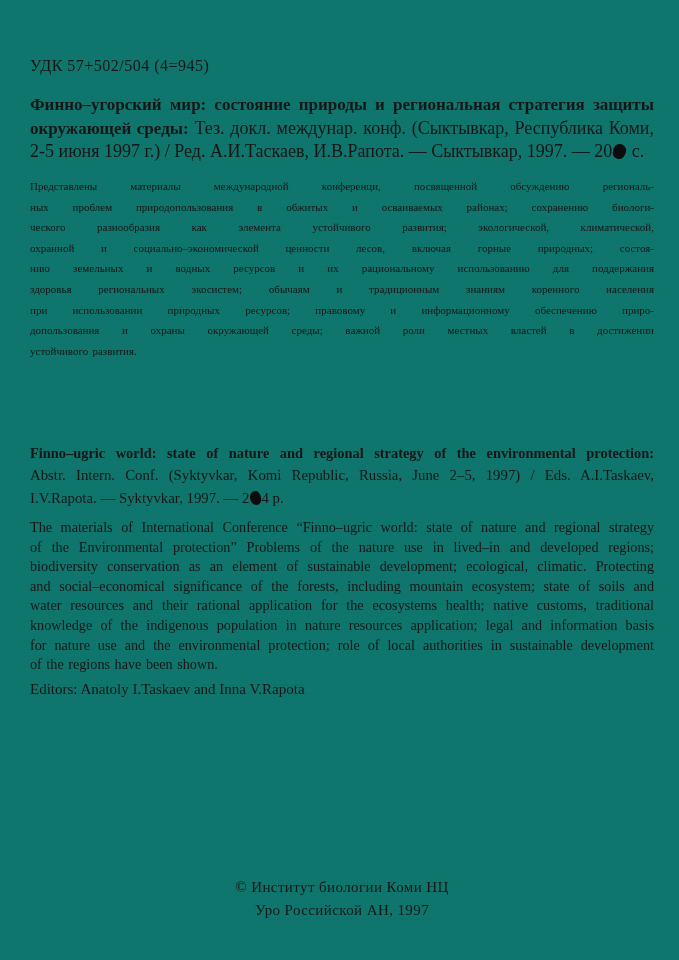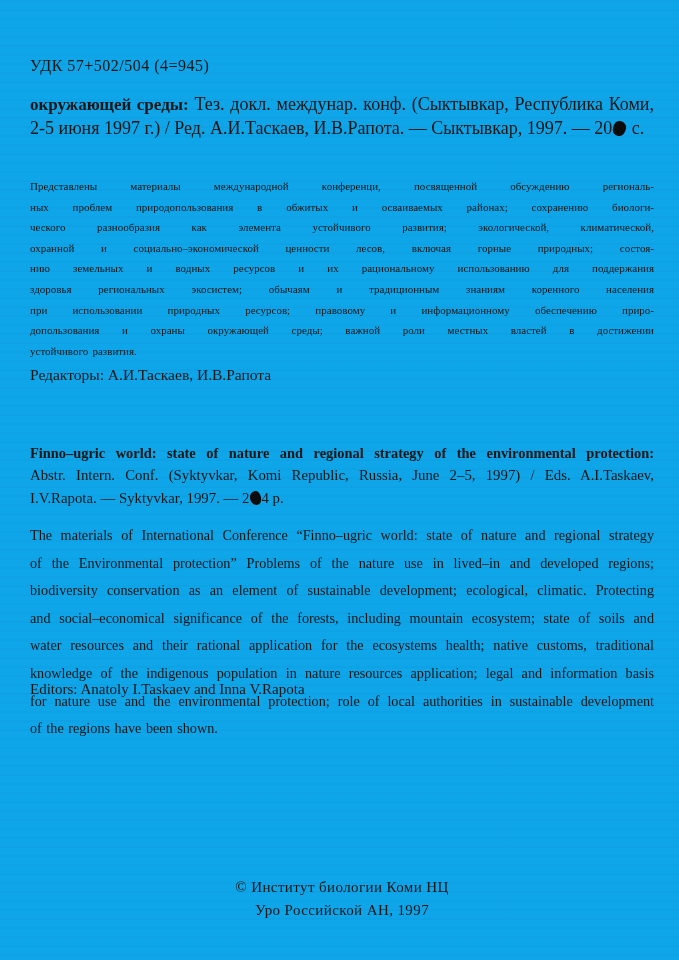--- a/index.html
+++ b/index.html
@@ -4,21 +4,21 @@
 <style>
   html, body {
     margin: 0;
     padding: 0;
     background: #ffffff;
   }
   .page {
     position: relative;
     width: 679px;
     height: 960px;
-    background: #0ea5e9;
+    background: #0f766e;
     overflow: hidden;
     font-family: "Liberation Serif", "DejaVu Serif", serif;
     color: #161616;
   }
   
   .page::before {
     content: "";
     position: absolute;
     inset: 0;
     background: repeating-linear-gradient(180deg,
@@ -67,21 +67,21 @@
     font-size: 14.4px;
   }
   .en-reg { font-size: 14.8px; }
 
   .en-abstract {
     top: 518px;
     font-size: 14.2px;
     line-height: 19.6px;
     word-spacing: 1px;
   }
-  .en-abstract .jline, .en-abstract .lline { max-height: 19.6px; margin-top: 8px; }
+  .en-abstract .jline, .en-abstract .lline { max-height: 19.6px; }
 
   .en-editors { top: 681px; font-size: 15px; }
 
   .copyright {
     top: 876px;
     text-align: center;
     font-size: 15px;
     line-height: 22.5px;
     letter-spacing: 0.4px;
   }
@@ -108,40 +108,42 @@
 </style>
 </head>
 <body>
 
 <div class="page">
 
   <div class="block udk">УДК 57+502/504 (4=945)</div>
 
   <div class="block ru-cite">
     <div class="jline">
+      <span class="ru-bold">Финно–угорский мир: состояние природы и региональная стратегия защиты</span>
+    </div>
+    <div class="jline">
       <span class="ru-bold">окружающей среды:</span><span class="ru-reg"> Тез. докл. междунар. конф. (Сыктывкар, Республика Коми, Россия,</span>
     </div>
     <div class="lline ru-reg">
       <span>2-5 июня 1997 г.) / Ред. А.И.Таскаев, И.В.Рапота. — Сыктывкар, 1997. — 20</span><span class="blot blot-ru"></span><span> с.</span>
     </div>
   </div>
 
   <div class="block ru-abstract">
     <div class="jline">Представлены материалы международной конференци, посвященной обсуждению региональ-</div>
     <div class="jline">ных проблем природопользования в обжитых и осваиваемых районах; сохранению биологи-</div>
     <div class="jline">ческого разнообразия как элемента устойчивого развития; экологической, климатической,</div>
     <div class="jline">охранной и социально–экономической ценности лесов, включая горные природных; состоя-</div>
     <div class="jline">нию земельных и водных ресурсов и их рациональному использованию для поддержания</div>
     <div class="jline">здоровья региональных экосистем; обычаям и традиционным знаниям коренного населения</div>
     <div class="jline">при использовании природных ресурсов; правовому и информационному обеспечению приро-</div>
     <div class="jline">допользования и охраны окружающей среды; важной роли местных властей в достижении</div>
     <div class="lline">устойчивого развития.</div>
   </div>
 
-  <div class="block ru-editors">Редакторы: А.И.Таскаев, И.В.Рапота</div>
 
   <div class="block en-cite">
     <div class="jline">
       <span class="en-bold">Finno–ugric world: state of nature and regional strategy of the environmental protection:</span>
     </div>
     <div class="jline en-reg">Abstr. Intern. Conf. (Syktyvkar, Komi Republic, Russia, June 2–5, 1997)  / Eds. A.I.Taskaev,</div>
     <div class="lline en-reg">
       <span>I.V.Rapota. — Syktyvkar, 1997. — 2</span><span class="blot blot-en"></span><span class="tight">4 p.</span>
     </div>
   </div>

